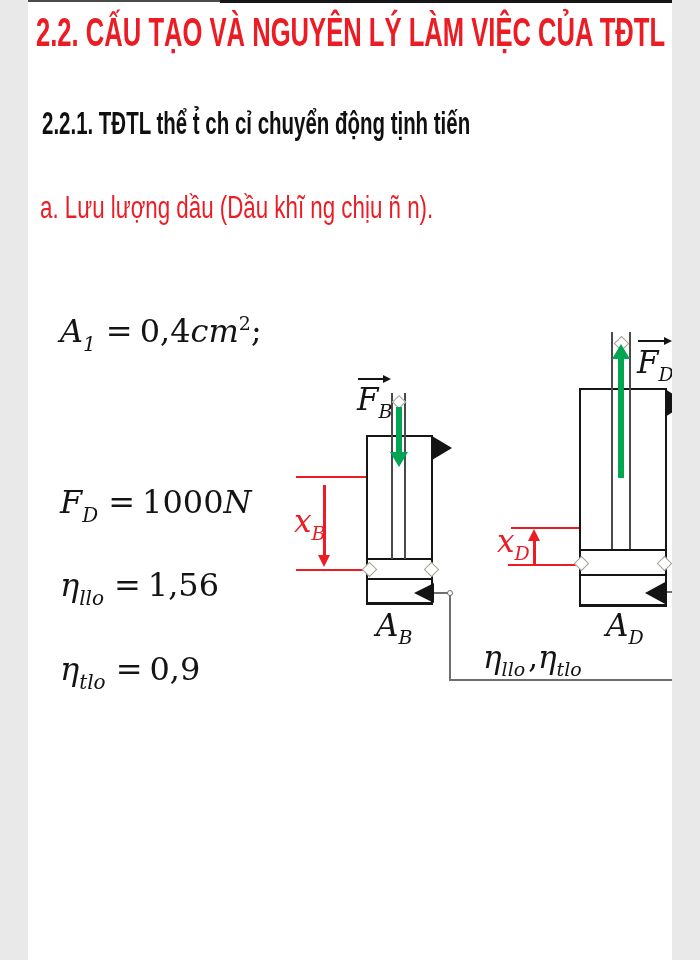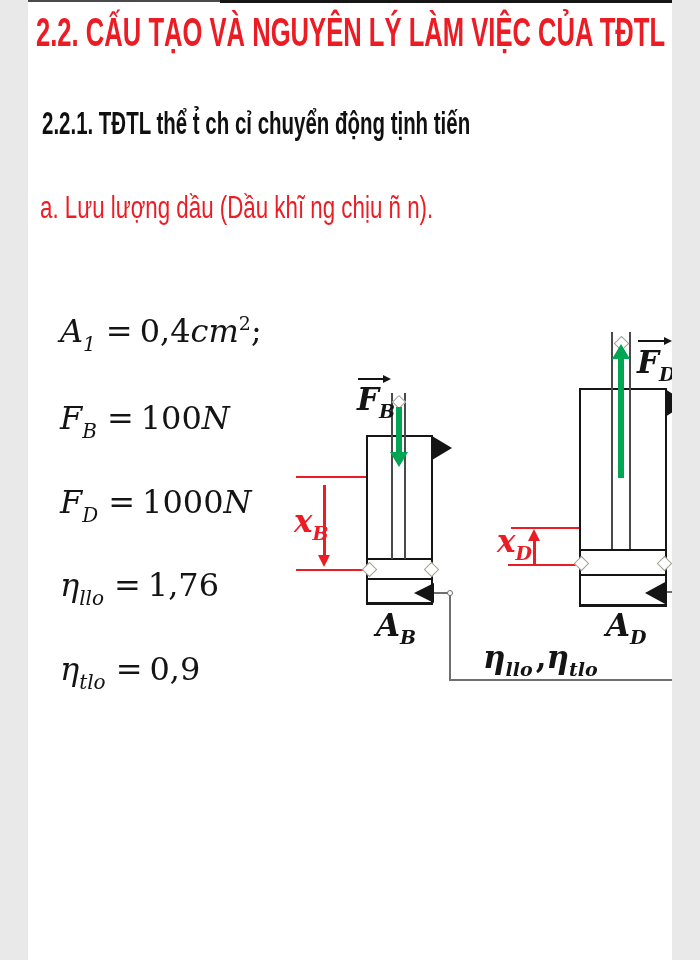--- a/index.html
+++ b/index.html
@@ -34,21 +34,21 @@
     font-family:"DejaVu Serif","Liberation Serif",serif;font-size:32px;
   }
   .it{font-style:italic;}
   .up{font-style:normal;}
   .sb{font-size:20px;display:inline-block;transform:translateY(9px);margin-right:3px;font-style:italic;}
   .sp{font-size:19px;display:inline-block;transform:translateY(-12px);}
   .eq{font-style:normal;margin:0 7px;}
   
   .dlabel{
     position:absolute;white-space:nowrap;color:#141414;
-    font-family:"DejaVu Serif","Liberation Serif",serif;font-size:31px;font-style:italic;font-weight:bold;
+    font-family:"DejaVu Serif","Liberation Serif",serif;font-size:31px;font-style:italic;
   }
   .dlabel .sb{font-size:19px;transform:translateY(8px);}
   .red-text{color:var(--red,#ec1c24);text-align:right;}
   .hline{position:absolute;background:#141414;}
   .grayline{position:absolute;background:var(--gray,#6f6f6f);}
   .redline{position:absolute;background:var(--red,#ec1c24);}
   .greenshaft{position:absolute;background:var(--green,#00a651);}
   .tri{position:absolute;width:0;height:0;}
   .body-box{position:absolute;border:2px solid #161616;box-sizing:border-box;background:transparent;}
   .rod{position:absolute;border-left:2px solid #4a4a4a;border-right:2px solid #4a4a4a;box-sizing:border-box;}
@@ -69,28 +69,25 @@
   <div class="abs topbar"></div>
   <div class="abs topbar-dark"></div>
 
   <div class="abs title">2.2. CẤU TẠO VÀ NGUYÊN LÝ LÀM VIỆC CỦA TĐTL</div>
   <div class="abs subtitle">2.2.1. TĐTL thể t̉ ch cỉ  chuyển động tịnh tiến</div>
   <div class="abs section-a">a. Lưu lượng dầu (Dầu khĩ ng chịu ñ n).</div>
 
   <div class="frow" style="top:312px">
     <span class="it">A</span><span class="sb">1</span><span class="eq">=</span><span class="up">0,4</span><span class="it">cm</span><span class="sp">2</span><span class="up">;</span>
   </div>
-  <div class="frow" style="top:399px">
-    <span class="it">F</span><span class="sb">B</span><span class="eq">=</span><span class="up">100</span><span class="it">N</span>
-  </div>
   <div class="frow" style="top:483px">
     <span class="it">F</span><span class="sb">D</span><span class="eq">=</span><span class="up">1000</span><span class="it">N</span>
   </div>
   <div class="frow" style="top:566px">
-    <span class="it">η</span><span class="sb">llo</span><span class="eq">=</span><span class="up">1,76</span>
+    <span class="it">η</span><span class="sb">llo</span><span class="eq">=</span><span class="up">1,56</span>
   </div>
   <div class="frow" style="top:650px">
     <span class="it">η</span><span class="sb">tlo</span><span class="eq">=</span><span class="up">0,9</span>
   </div>
 
   <div class="body-box" style="left:338px;top:435px;width:67px;height:170px;border-bottom-width:3px"></div>
   <div class="hline" style="left:338px;top:558px;width:67px;height:2px"></div>
   <div class="hline" style="left:338px;top:578px;width:67px;height:2px"></div>
   <div class="rod" style="left:363px;top:393px;width:15px;height:166px"></div>
   <div class="diamond" style="left:366px;top:397px;width:10px;height:10px"></div>

